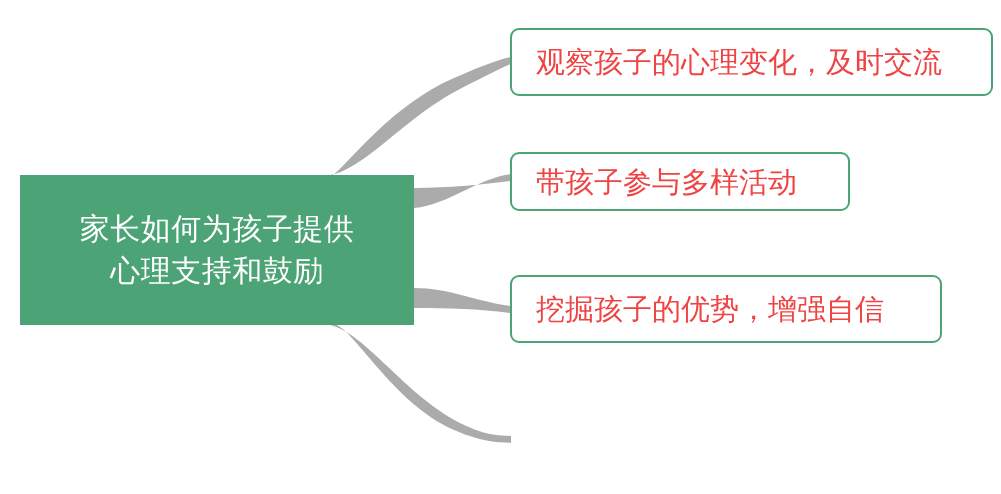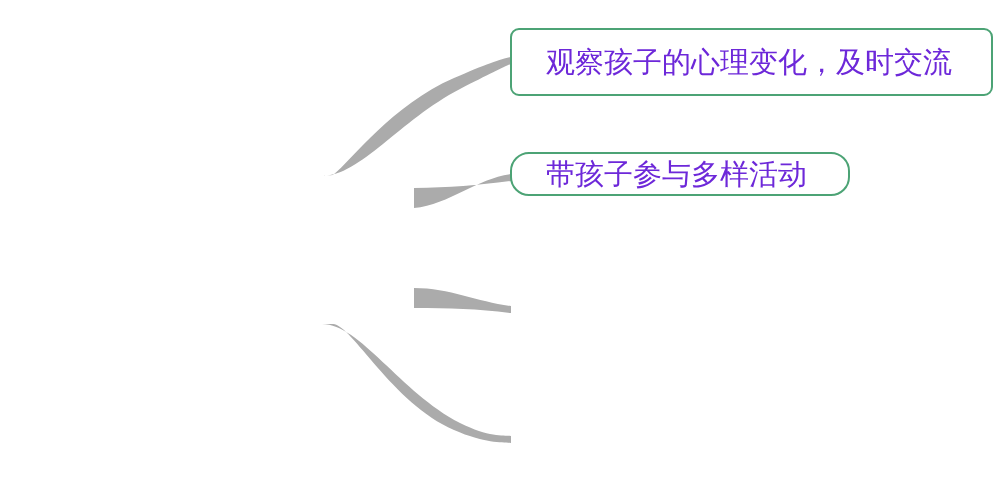--- a/index.html
+++ b/index.html
@@ -47,39 +47,38 @@
     letter-spacing: 0.5px;
     padding: 0 14px;
   }
   #root-node .node-label {
     white-space: pre-line;
   }
   .branch-node {
     background: #ffffff;
     border: 2px solid #4CA375;
     border-radius: 9px;
-    color: #6d28d9;
+    color: #ef4444;
     font-size: 29px;
     line-height: 34px;
     justify-content: flex-start;
-    padding-left: 34px;
+    padding-left: 24px;
     padding-right: 22px;
   }
   #branch-node-0 {
     left: 510px;
     top: 28px;
     width: 483px;
     height: 68px;
   }
   #branch-node-1 {
     left: 510px;
     top: 152px;
     width: 340px;
-    height: 44px;
-    border-radius: 19px;
+    height: 59px;
   }
   #branch-node-2 {
     left: 510px;
     top: 275px;
     width: 432px;
     height: 68px;
   }
   #branch-node-3 {
     left: 510px;
     top: 402px;
@@ -103,24 +102,31 @@
     <path d="M 414,188 C 450,188 478,185 511,181
              L 511,174 C 478,178 450,204 414,208 Z" fill="#ABABAB"></path>
 
     <path d="M 414,288 C 450,288 478,302 511,306
              L 511,313 C 478,309 450,308 414,308 Z" fill="#ABABAB"></path>
 
     <path d="M 322,324 C 360,324 400,392 460,423 C 490,438 505,435 511,436
              L 511,443 C 503,442 486,444 454,430 C 392,403 352,325 333,324 Z" fill="#ABABAB"></path>
   </svg>
 
+  <div class="node" id="root-node">
+    <span class="node-label">家长如何为孩子提供
+心理支持和鼓励</span>
+  </div>
 
   <div class="node branch-node" id="branch-node-0">
     <span class="node-label">观察孩子的心理变化，及时交流</span>
   </div>
 
   <div class="node branch-node" id="branch-node-1">
     <span class="node-label">带孩子参与多样活动</span>
   </div>
 
+  <div class="node branch-node" id="branch-node-2">
+    <span class="node-label">挖掘孩子的优势，增强自信</span>
+  </div>
 
 
 </div>
 
 </body></html>

